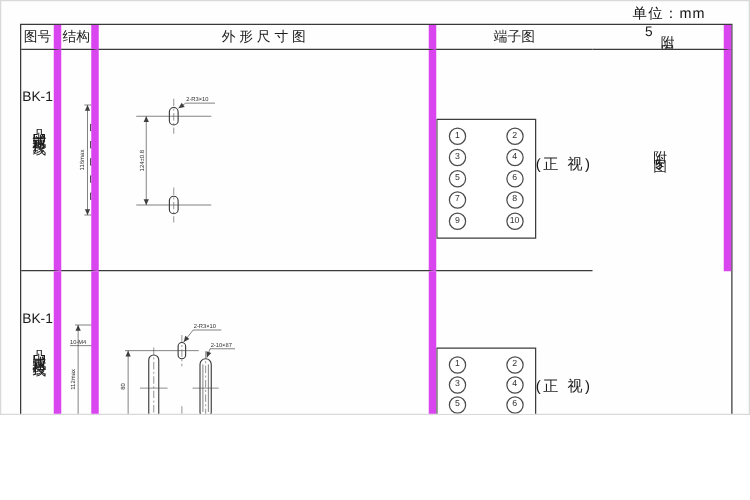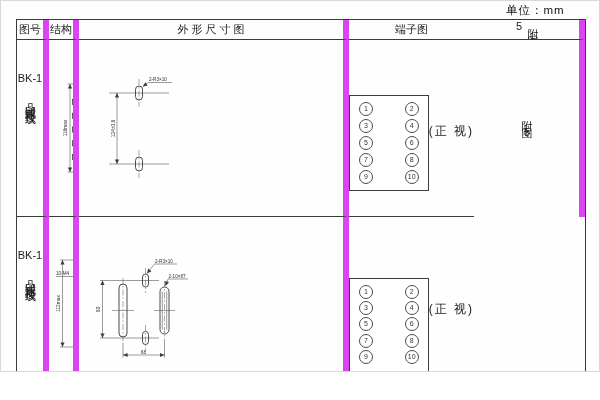--- a/index.html
+++ b/index.html
@@ -1,17 +1,17 @@
 <!DOCTYPE html>
 <html><head>
 <meta charset="utf-8">
 <style>
   html,body{margin:0;padding:0;background:#fff;}
   .page{
-    position:relative;width:600px;height:372px;box-sizing:border-box;
+    position:relative;width:600px;height:332px;box-sizing:border-box;
     background:#fefefe;border:1px solid #d9d9d9;overflow:hidden;
     font-family:"Liberation Sans","DejaVu Sans",sans-serif;color:#222;
   }
   .unit-label{position:absolute;top:2px;left:505px;font-size:11.5px;color:#111;letter-spacing:1px;}
   .tbl{
     position:absolute;left:15px;top:18px;width:568px;height:375px;
     display:grid;box-sizing:content-box;
     grid-template-columns:32px 30px 270px 125px 111px;
     grid-template-rows:20px 177px 178px;
     border:1px solid #3a3a3a;

